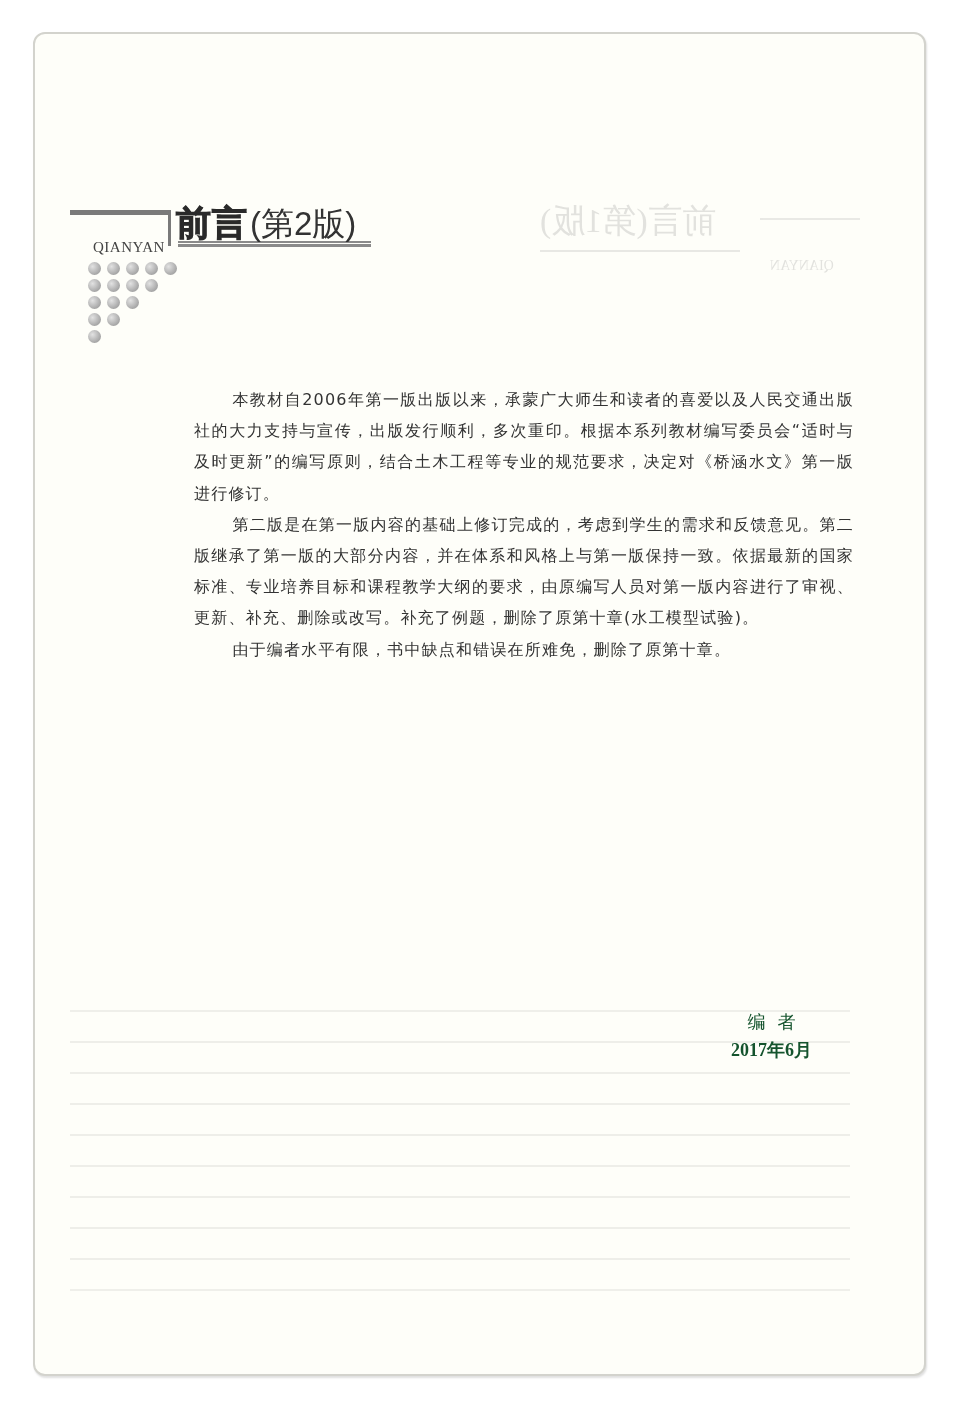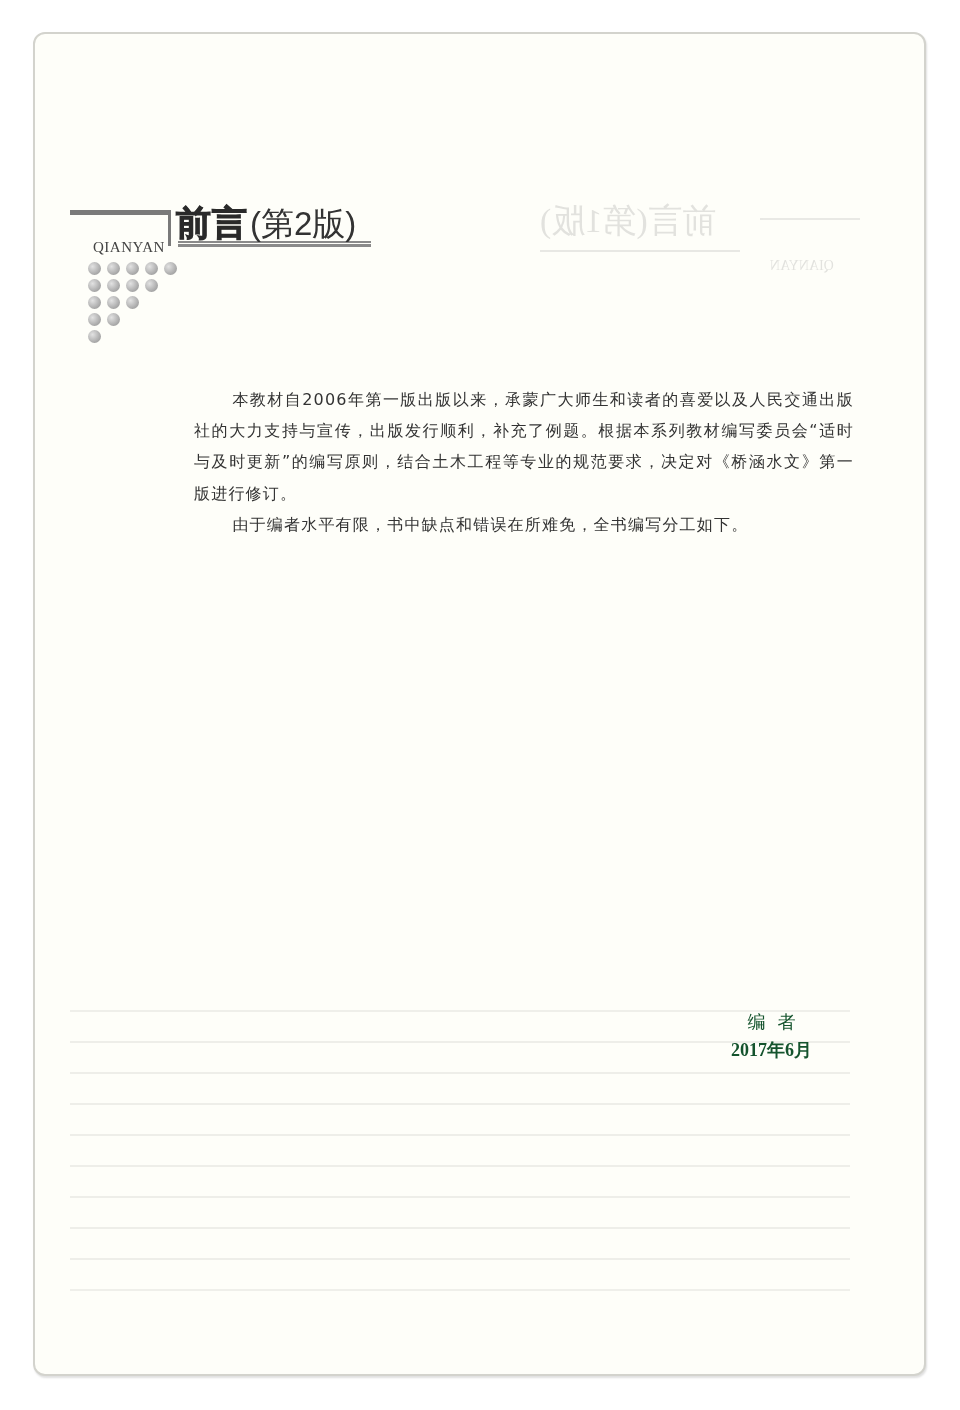--- a/index.html
+++ b/index.html
@@ -170,20 +170,21 @@
     <span class="dot" style="left:0;top:34px"></span>
     <span class="dot" style="left:19px;top:34px"></span>
     <span class="dot" style="left:38px;top:34px"></span>
     <span class="dot" style="left:0;top:51px"></span>
     <span class="dot" style="left:19px;top:51px"></span>
     <span class="dot" style="left:0;top:68px"></span>
   </div>
 </div>
 
 <div class="body-text">
-  <p>本教材自2006年第一版出版以来，承蒙广大师生和读者的喜爱以及人民交通出版社的大力支持与宣传，出版发行顺利，补充了例题。根据本系列教材编写委员会“适时与及时更新”的编写原则，结合土木工程等专业的规范要求，决定对《桥涵水文》第一版进行修订。</p>
-  <p>由于编者水平有限，书中缺点和错误在所难免，全书编写分工如下。</p>
+  <p>本教材自2006年第一版出版以来，承蒙广大师生和读者的喜爱以及人民交通出版社的大力支持与宣传，出版发行顺利，多次重印。根据本系列教材编写委员会“适时与及时更新”的编写原则，结合土木工程等专业的规范要求，决定对《桥涵水文》第一版进行修订。</p>
+  <p>第二版是在第一版内容的基础上修订完成的，考虑到学生的需求和反馈意见。第二版继承了第一版的大部分内容，并在体系和风格上与第一版保持一致。依据最新的国家标准、专业培养目标和课程教学大纲的要求，由原编写人员对第一版内容进行了审视、更新、补充、删除或改写。补充了例题，删除了原第十章(水工模型试验)。</p>
+  <p>由于编者水平有限，书中缺点和错误在所难免，删除了原第十章。</p>
 </div>
 
 <div class="sign">
   <div class="author">编者</div>
   <div class="date">2017年6月</div>
 </div>
 
 </body></html>

